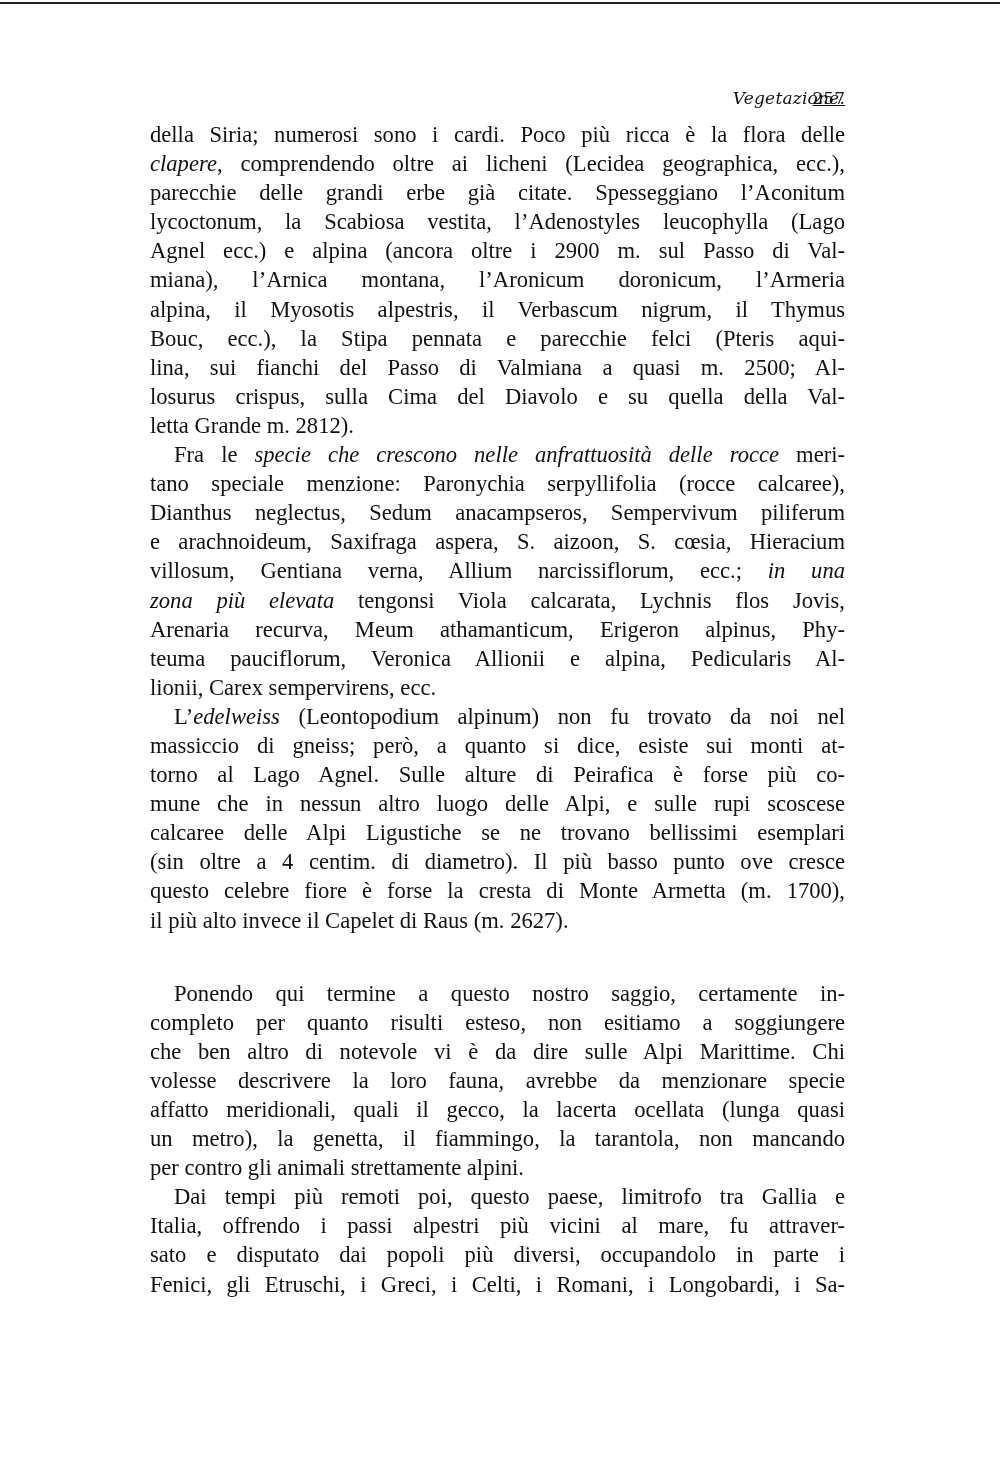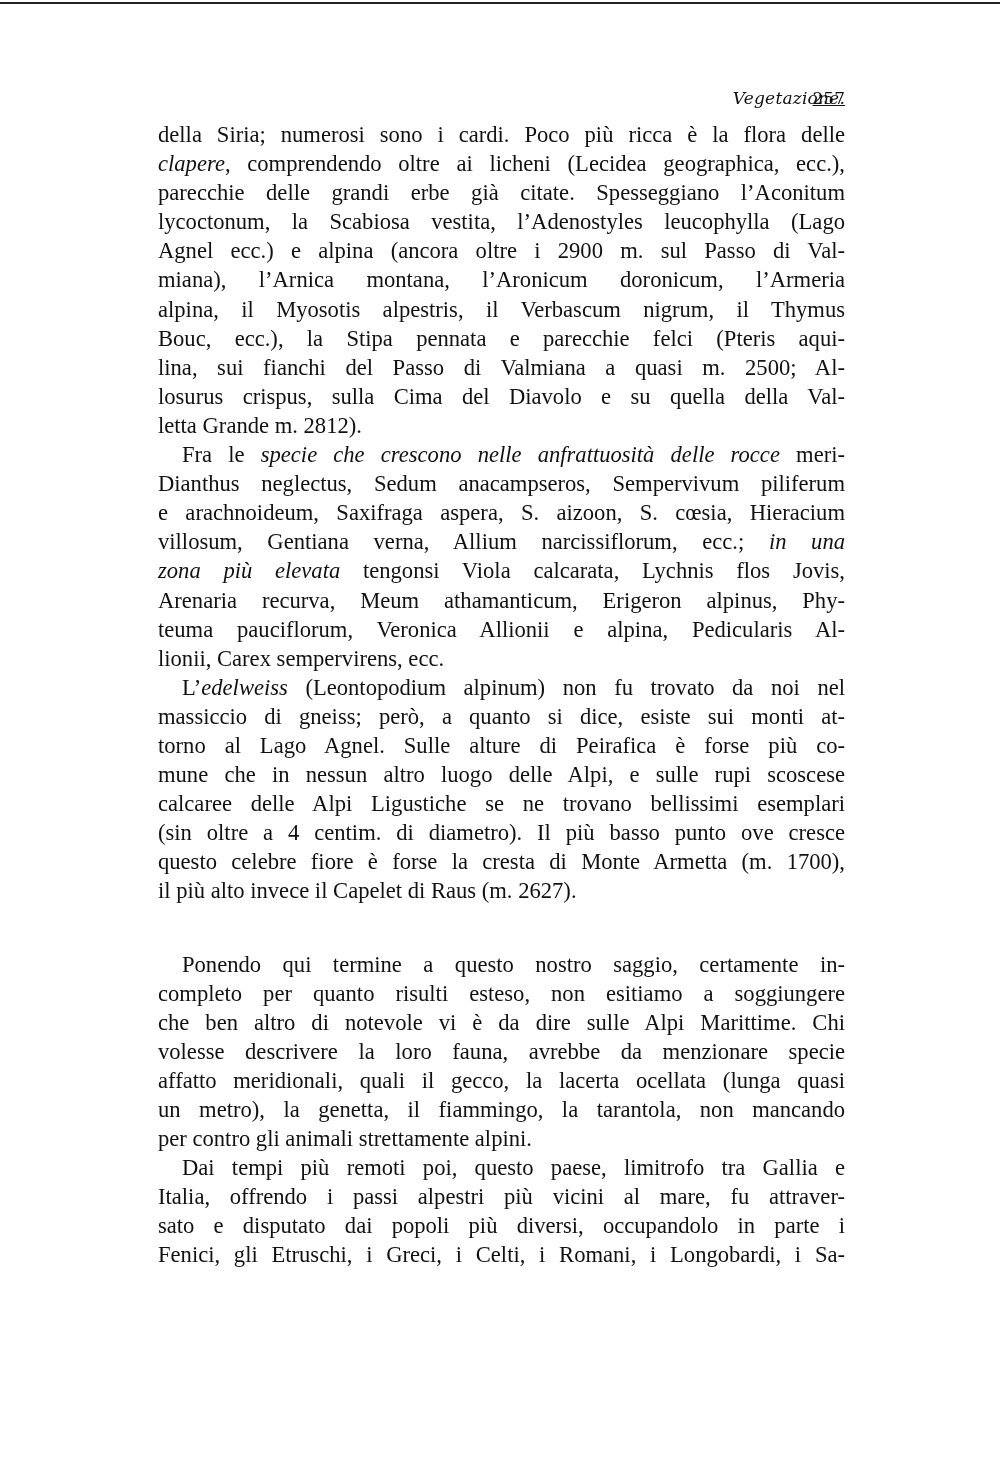--- a/index.html
+++ b/index.html
@@ -53,21 +53,20 @@
       font-family: "Liberation Serif", "DejaVu Serif", serif;
       font-size: 22.6px;
       line-height: 29.1px;
     }
     .line {
       display: block;
       white-space: nowrap;
       text-align: justify;
       text-align-last: justify;
       height: 29.1px;
-      margin-left: 8px;
     }
     .line.last {
       text-align-last: left;
     }
     .line.indent {
       padding-left: 24px;
     }
     .gap {
       display: block;
       height: 44px;
@@ -93,20 +92,21 @@
       <span class="line"><span>Agnel ecc.) e alpina (ancora oltre i 2900 m. sul Passo di Val-</span></span>
       <span class="line"><span>miana), l’Arnica montana, l’Aronicum doronicum, l’Armeria</span></span>
       <span class="line"><span>alpina, il Myosotis alpestris, il Verbascum nigrum, il Thymus</span></span>
       <span class="line"><span>Bouc, ecc.), la Stipa pennata e parecchie felci (Pteris aqui-</span></span>
       <span class="line"><span>lina, sui fianchi del Passo di Valmiana a quasi m. 2500; Al-</span></span>
       <span class="line"><span>losurus crispus, sulla Cima del Diavolo e su quella della Val-</span></span>
       <span class="line last"><span>letta Grande m. 2812).</span></span>
     </div>
     <div class="paragraph">
       <span class="line indent"><span>Fra le </span><i>specie che crescono nelle anfrattuosità delle rocce</i><span> meri-</span></span>
+      <span class="line"><span>tano speciale menzione: Paronychia serpyllifolia (rocce calcaree),</span></span>
       <span class="line"><span>Dianthus neglectus, Sedum anacampseros, Sempervivum piliferum</span></span>
       <span class="line"><span>e arachnoideum, Saxifraga aspera, S. aizoon, S. cœsia, Hieracium</span></span>
       <span class="line"><span>villosum, Gentiana verna, Allium narcissiflorum, ecc.; </span><i>in una</i></span>
       <span class="line"><i>zona più elevata</i><span> tengonsi Viola calcarata, Lychnis flos Jovis,</span></span>
       <span class="line"><span>Arenaria recurva, Meum athamanticum, Erigeron alpinus, Phy-</span></span>
       <span class="line"><span>teuma pauciflorum, Veronica Allionii e alpina, Pedicularis Al-</span></span>
       <span class="line last"><span>lionii, Carex sempervirens, ecc.</span></span>
     </div>
     <div class="paragraph">
       <span class="line indent"><span>L’</span><i>edelweiss</i><span> (Leontopodium alpinum) non fu trovato da noi nel</span></span>

